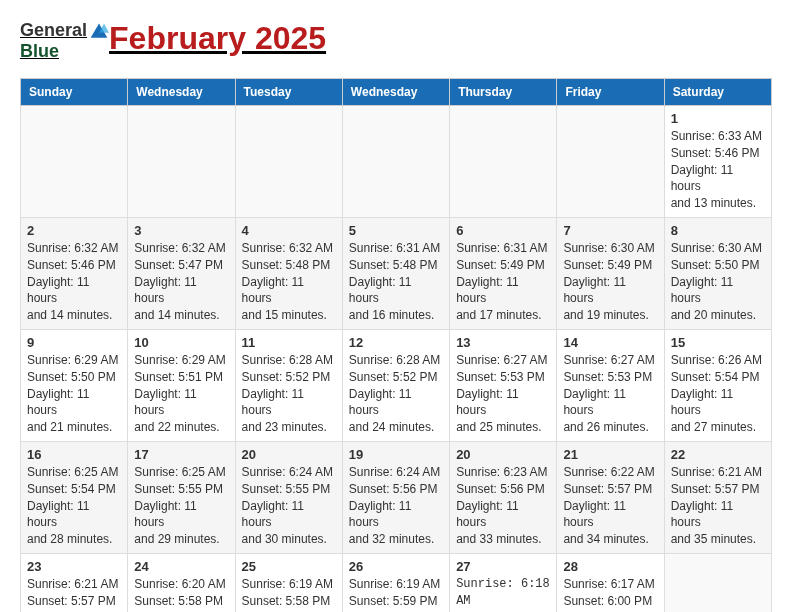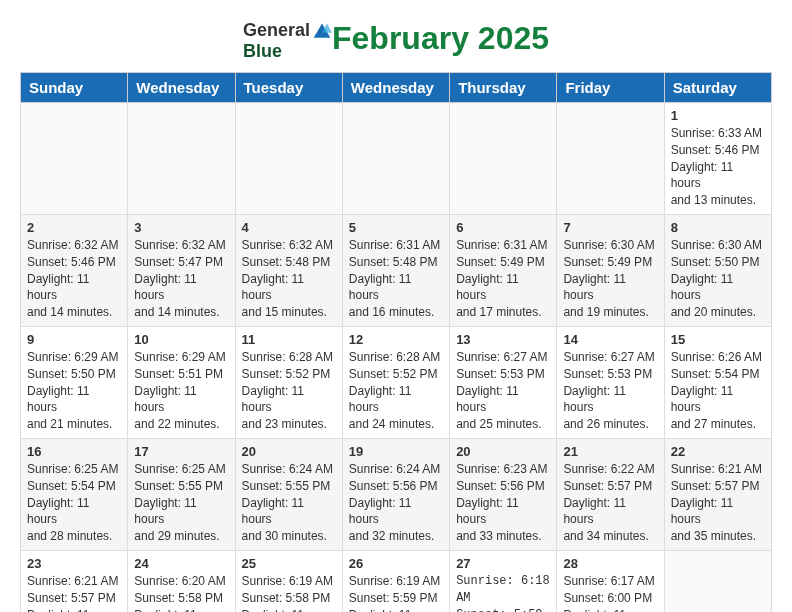--- a/index.html
+++ b/index.html
@@ -5,23 +5,24 @@
     * { box-sizing: border-box; margin: 0; padding: 0; }
     body {
       font-family: Arial, sans-serif;
       background: #fff;
       width: 792px;
       min-height: 612px;
       padding: 20px;
     }
     .header {
       display: flex;
-      justify-content: center;
+      justify-content: flex-start;
       align-items: flex-start;
-      margin-bottom: 10px;
+      margin-bottom: 16px;
+      text-decoration: underline;
     }
     .logo {
       display: flex;
       flex-direction: column;
       align-items: flex-start;
     }
     .logo-text {
       display: flex;
       align-items: center;
     }
@@ -39,34 +40,34 @@
       width: 20px;
       height: 20px;
       margin-left: 2px;
     }
     .title-block {
       text-align: right;
     }
     .month-title {
       font-size: 32px;
       font-weight: bold;
-      color: #15803d;
+      color: #b91c1c;
     }
     .location {
       font-size: 14px;
       color: #555;
     }
     .calendar {
       width: 100%;
       border-collapse: collapse;
     }
     .calendar th {
       background: #1a6db5;
       color: #fff;
-      font-size: 15px;
+      font-size: 12px;
       padding: 6px 8px;
       text-align: left;
       border: 1px solid #ccc;
     }
     .calendar td {
       width: 14.28%;
       vertical-align: top;
       padding: 5px 6px;
       border: 1px solid #ddd;
       font-size: 11px;

